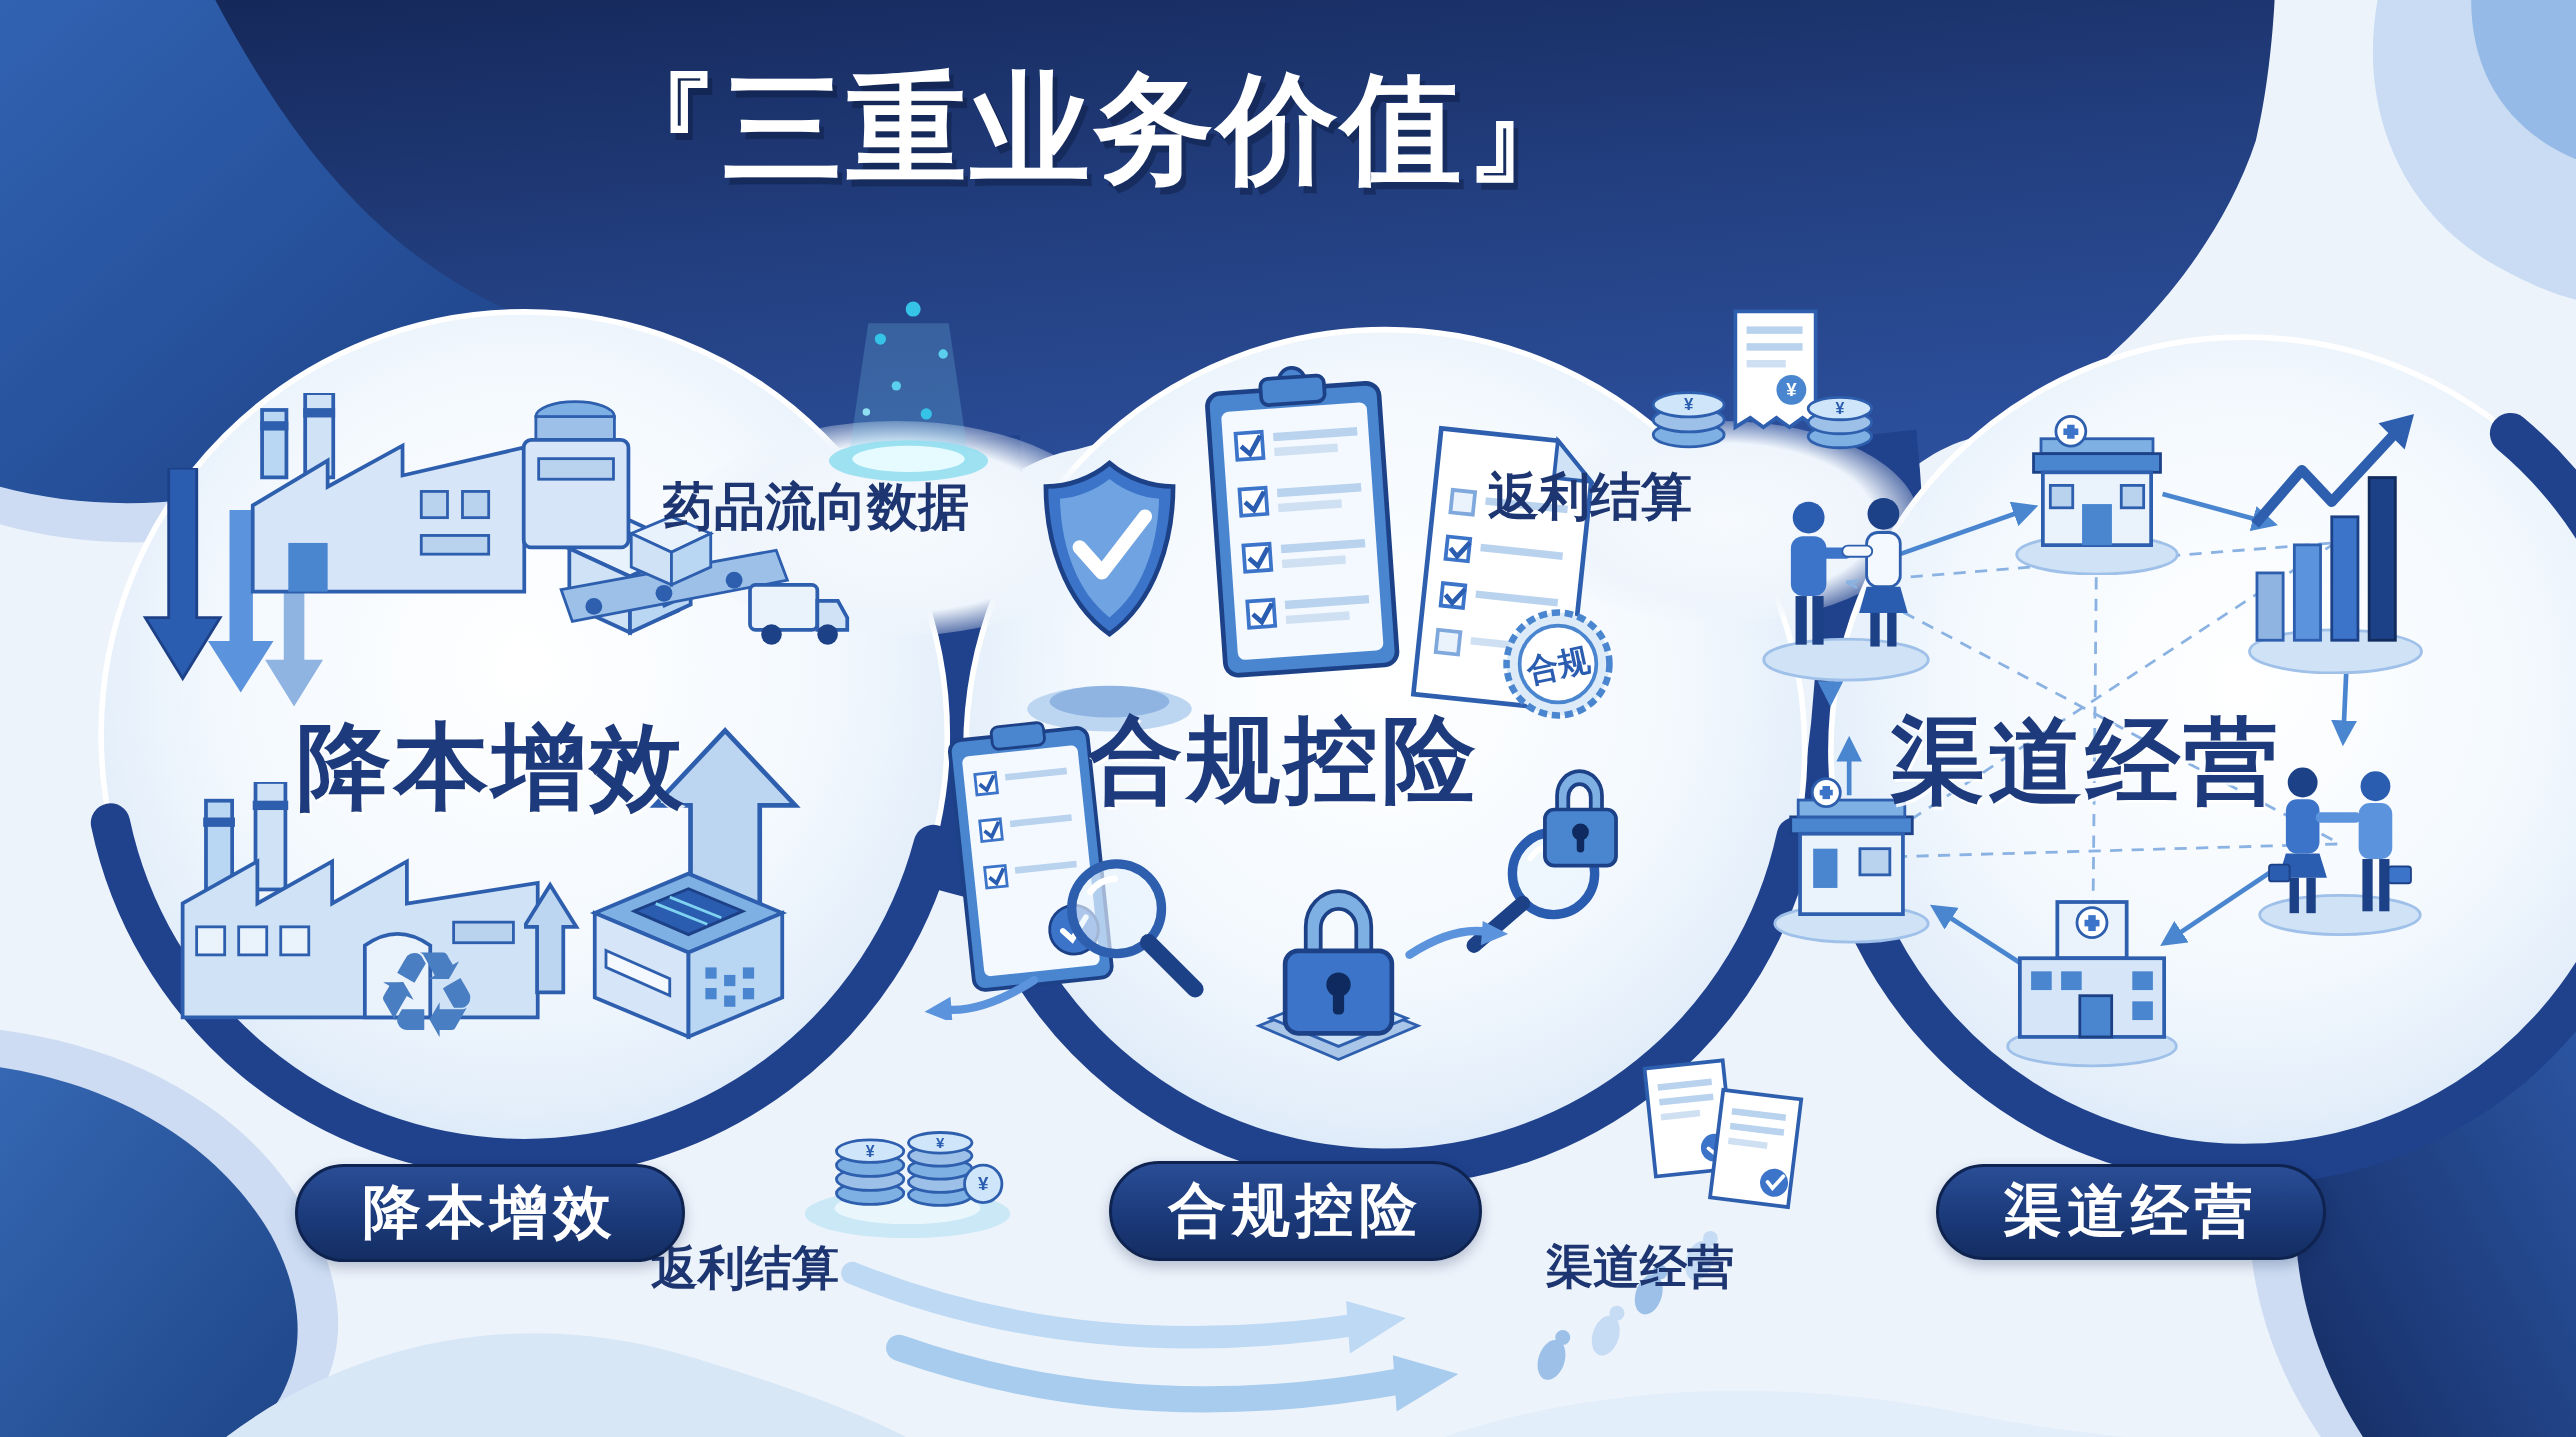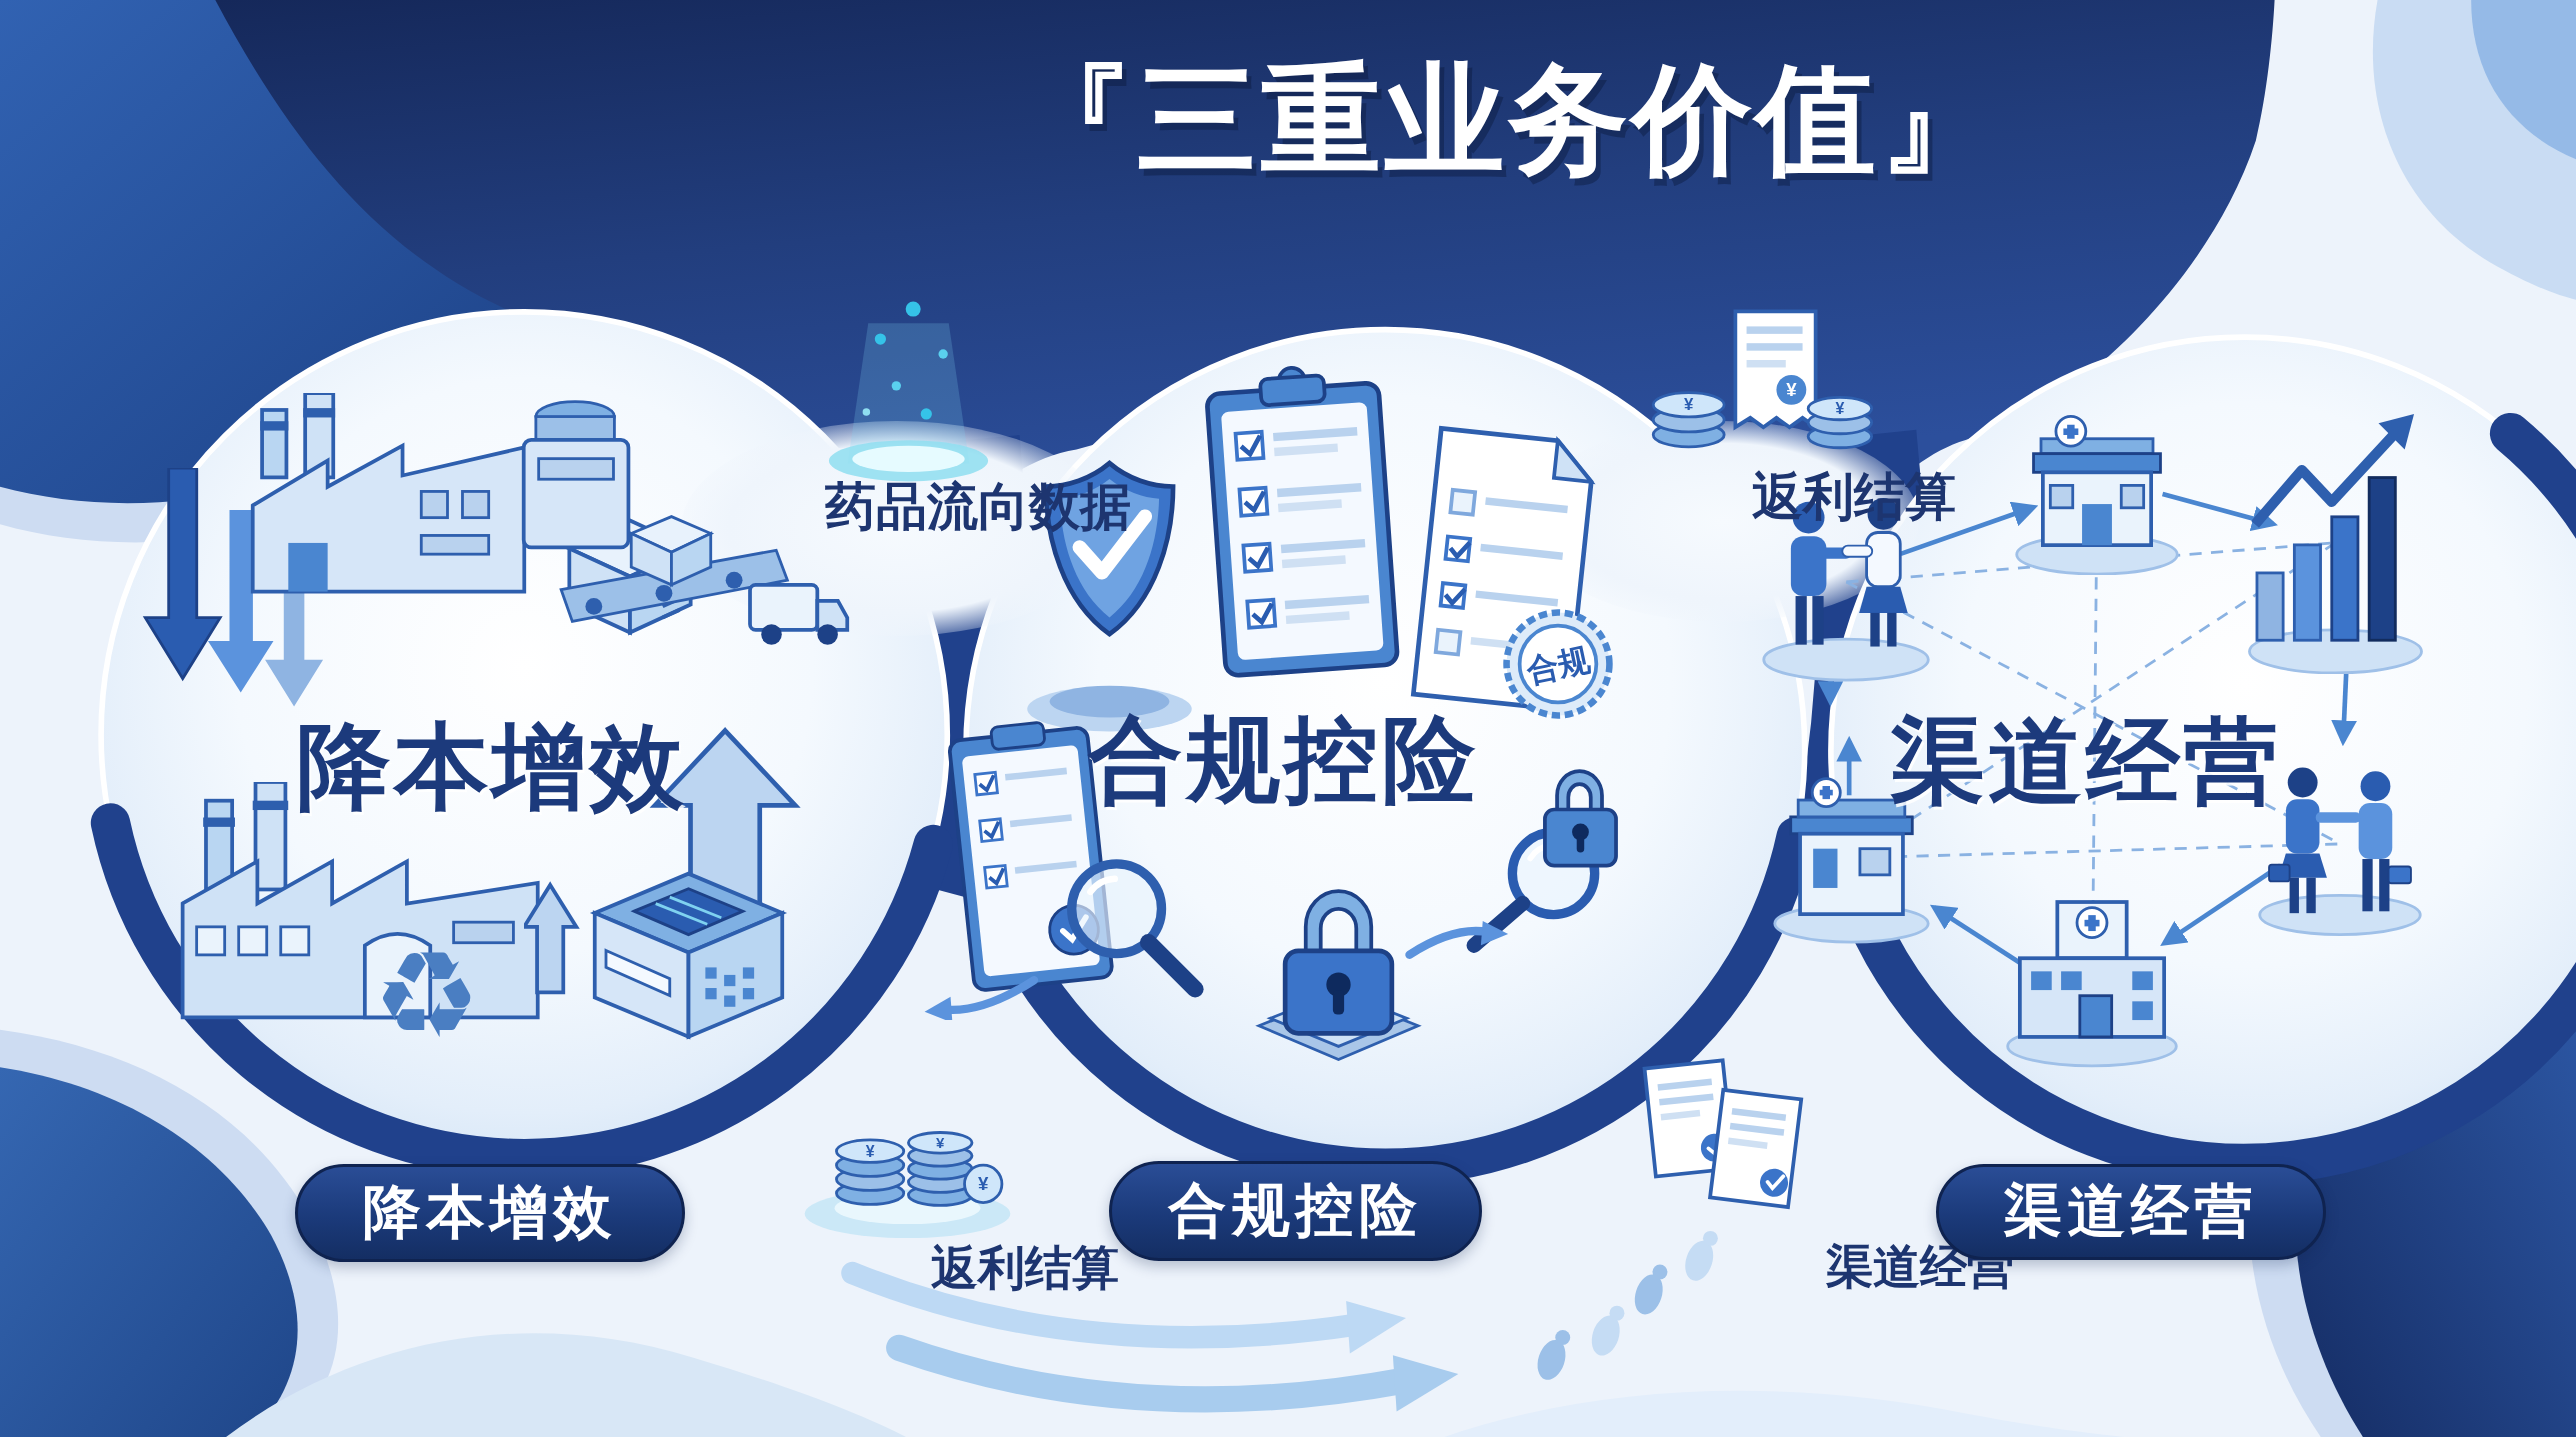--- a/index.html
+++ b/index.html
@@ -1,26 +1,26 @@
 <!DOCTYPE html>
 <html style="font-size:15px"><head>
 <meta charset="utf-8">
 <style>
   html,body{margin:0;padding:0;}
   body{width:2576px;height:1438px;overflow:hidden;font-family:"Liberation Sans","DejaVu Sans",sans-serif;}
   .poster{position:relative;width:2576px;height:1438px;background:#edf3fb;overflow:hidden;}
   .bg{position:absolute;left:0;top:0;width:2576px;height:1438px;}
   .bump{position:absolute;border-radius:50%;background:radial-gradient(ellipse at center,#f6fafe 0%,#eff5fc 55%,rgba(239,245,252,0) 78%);}
-  .title{position:absolute;left:599px;top:40px;width:1404px;text-align:right;
+  .title{position:absolute;left:599px;top:49px;width:1404px;text-align:left;
          font-size:120px;font-weight:bold;color:#ffffff;letter-spacing:3.7px;
          text-shadow:4.7px 6.6px 0 rgba(8,20,52,0.38);white-space:nowrap;}
   .label-big{position:absolute;width:562px;text-align:center;font-size:94px;font-weight:bold;
              color:#1c3a7c;letter-spacing:3.7px;white-space:nowrap;
              text-shadow:1.9px 2.8px 0 rgba(255,255,255,0.85);}
-  .note{position:absolute;width:468px;text-align:right;font-weight:bold;color:#1d3570;white-space:nowrap;}
+  .note{position:absolute;width:468px;text-align:left;font-weight:bold;color:#1d3570;white-space:nowrap;}
   .note.big{font-size:51px;}
   .note.small{font-size:47px;}
   .pill{position:absolute;display:flex;align-items:center;justify-content:center;
         background:linear-gradient(180deg,#2a4d96 0%,#1b3a7a 55%,#142e63 100%);
         border:3.7px solid #0f2350;border-radius:56px;color:#ffffff;font-weight:bold;
         box-shadow:0 5.6px 13px rgba(15,35,80,0.25);}
   .pill span{font-size:58px;letter-spacing:5.6px;white-space:nowrap;}
   .icon{position:absolute;}
   .glyph-recycle{font-size:120px;color:#4a7ec2;line-height:1;font-family:"DejaVu Sans",sans-serif;}
 </style>

